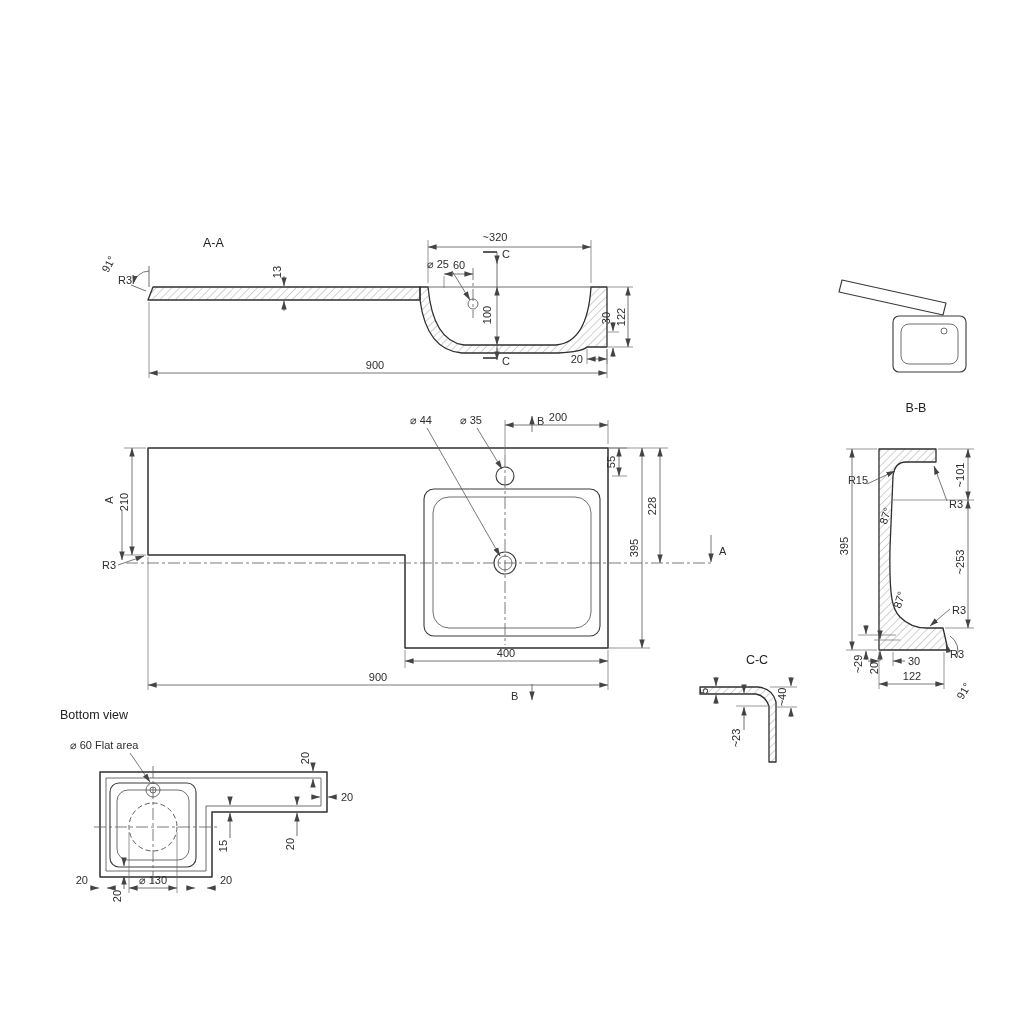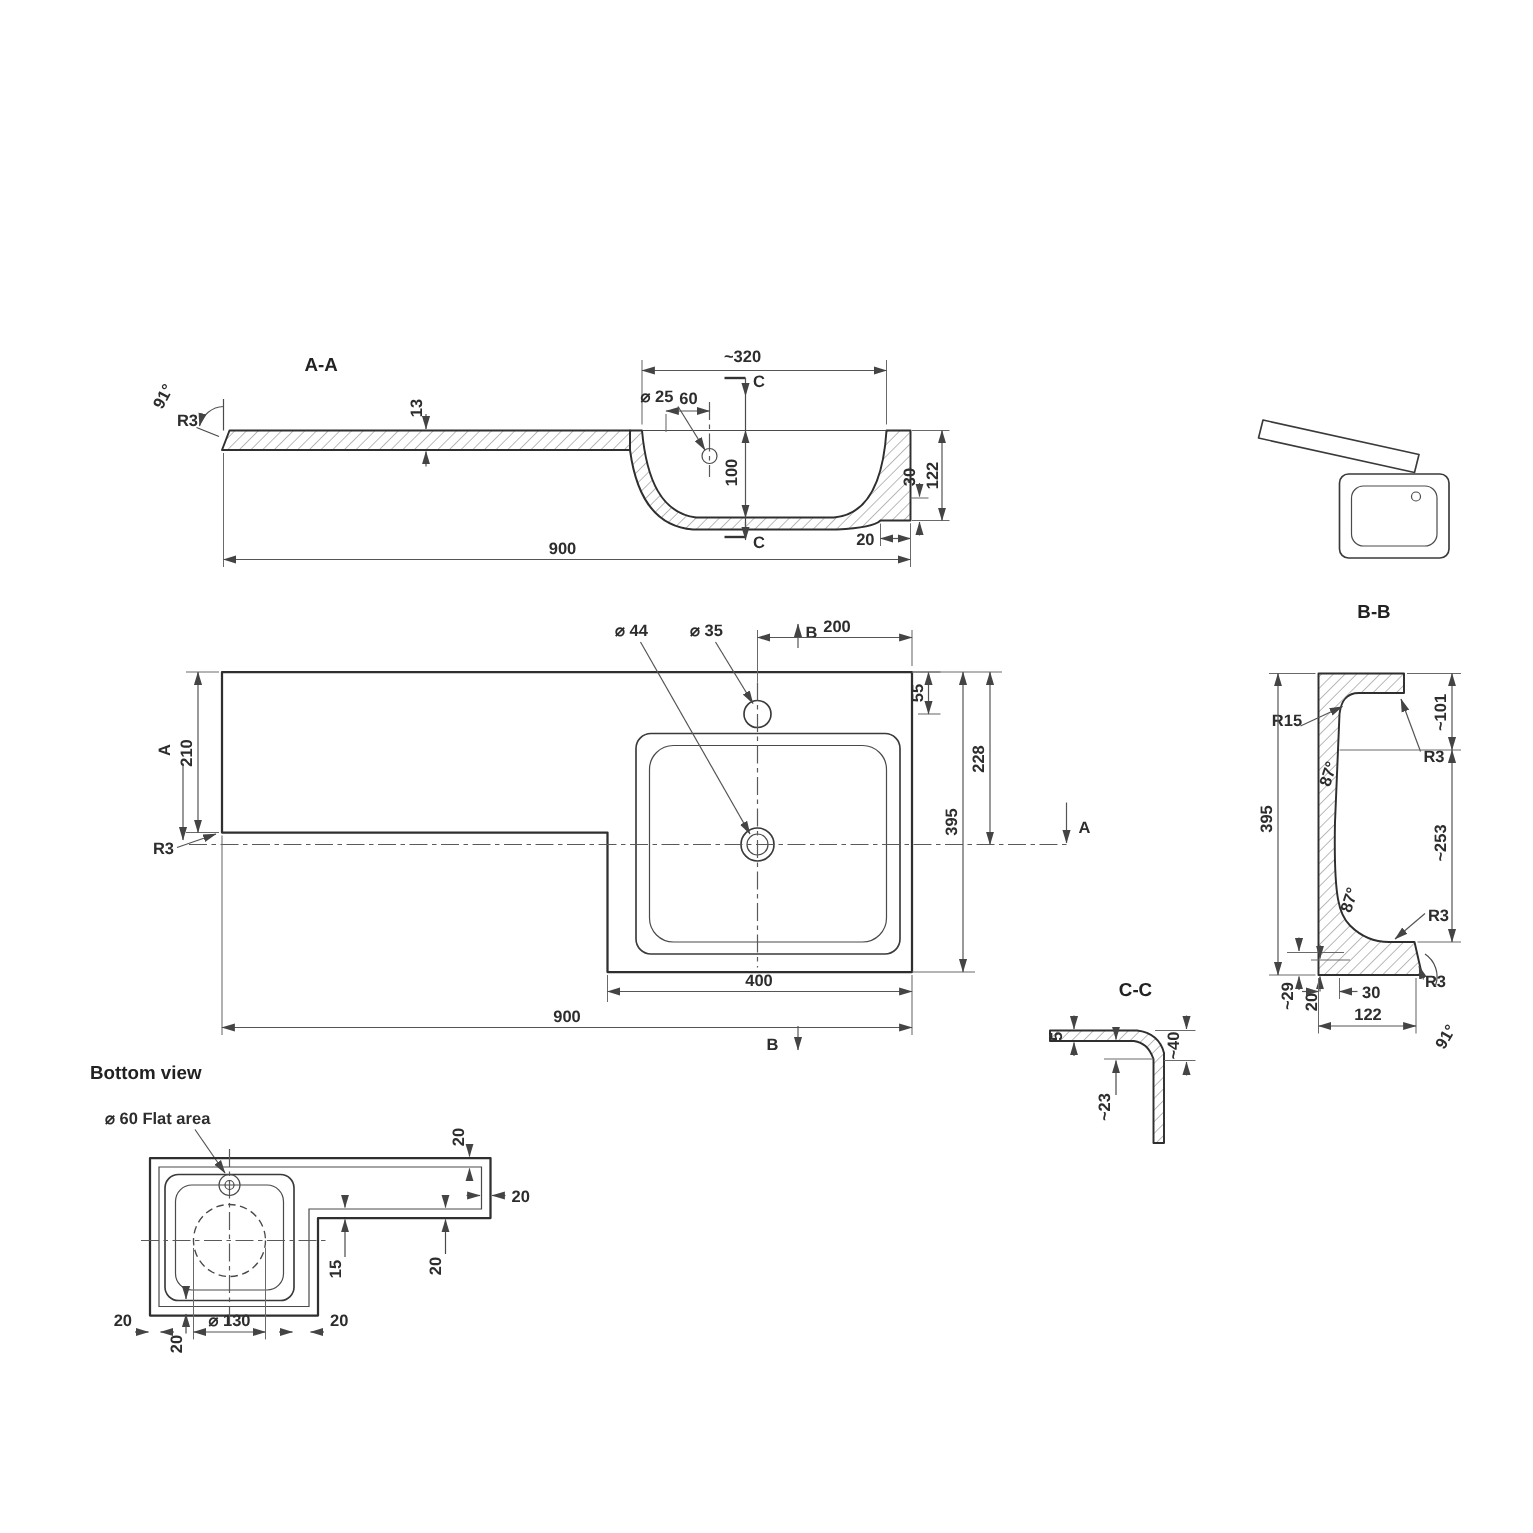--- a/index.html
+++ b/index.html
@@ -1,17 +1,17 @@
 <!DOCTYPE html>
 <html><head>
 <meta charset="utf-8">
 <style>
   html,body{margin:0;padding:0;background:#fff;}
   .canvas{position:relative;width:1022px;height:1012px;background:#ffffff;overflow:hidden;
-          font-family:"Liberation Sans", sans-serif;font-weight:bold;}
+          font-family:"Liberation Sans", sans-serif;}
   svg{position:absolute;left:0;top:0;}
   
   .outl{fill:none;stroke:#2f2f2f;stroke-width:1.5;stroke-linejoin:round;}
   .med{fill:none;stroke:#3a3a3a;stroke-width:1.1;stroke-linejoin:round;}
   .thin{fill:none;stroke:#4a4a4a;stroke-width:0.8;}
   .hatched{fill:url(#hatch);stroke:#2f2f2f;stroke-width:1.3;stroke-linejoin:round;}
   .diml{fill:none;stroke:#555;stroke-width:0.8;}
   .ext{fill:none;stroke:#6a6a6a;stroke-width:0.7;}
   .cl{fill:none;stroke:#5a5a5a;stroke-width:0.8;stroke-dasharray:12 3 3 3;}
   .dash{fill:none;stroke:#4a4a4a;stroke-width:0.9;stroke-dasharray:5 3;}

